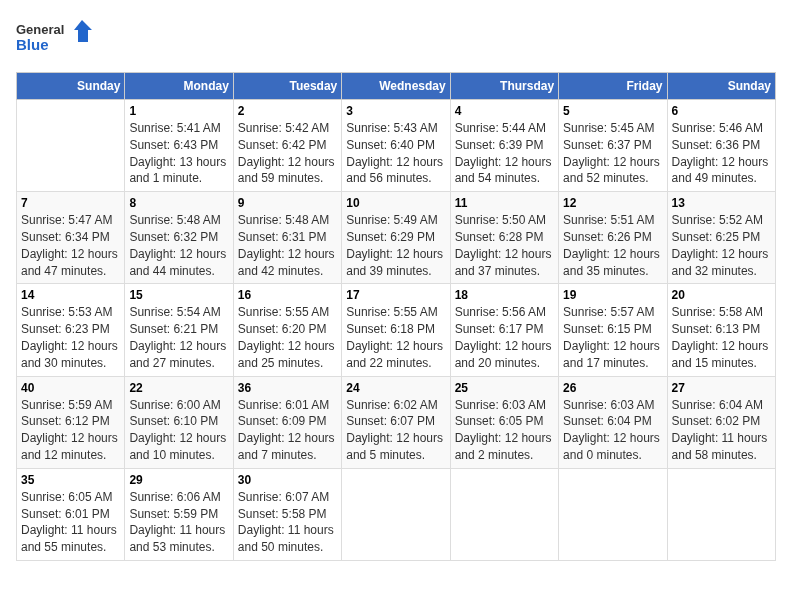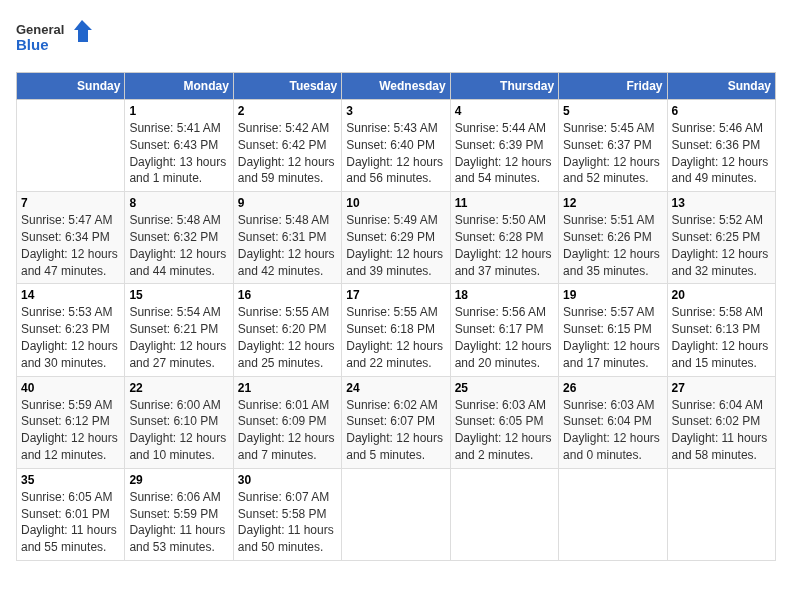--- a/index.html
+++ b/index.html
@@ -128,21 +128,21 @@
         <td><span class="day-num">15</span><span class="day-info">Sunrise: 5:54 AM<br>Sunset: 6:21 PM<br>Daylight: 12 hours<br>and 27 minutes.</span></td>
         <td><span class="day-num">16</span><span class="day-info">Sunrise: 5:55 AM<br>Sunset: 6:20 PM<br>Daylight: 12 hours<br>and 25 minutes.</span></td>
         <td><span class="day-num">17</span><span class="day-info">Sunrise: 5:55 AM<br>Sunset: 6:18 PM<br>Daylight: 12 hours<br>and 22 minutes.</span></td>
         <td><span class="day-num">18</span><span class="day-info">Sunrise: 5:56 AM<br>Sunset: 6:17 PM<br>Daylight: 12 hours<br>and 20 minutes.</span></td>
         <td><span class="day-num">19</span><span class="day-info">Sunrise: 5:57 AM<br>Sunset: 6:15 PM<br>Daylight: 12 hours<br>and 17 minutes.</span></td>
         <td><span class="day-num">20</span><span class="day-info">Sunrise: 5:58 AM<br>Sunset: 6:13 PM<br>Daylight: 12 hours<br>and 15 minutes.</span></td>
       </tr>
       <tr>
         <td><span class="day-num">40</span><span class="day-info">Sunrise: 5:59 AM<br>Sunset: 6:12 PM<br>Daylight: 12 hours<br>and 12 minutes.</span></td>
         <td><span class="day-num">22</span><span class="day-info">Sunrise: 6:00 AM<br>Sunset: 6:10 PM<br>Daylight: 12 hours<br>and 10 minutes.</span></td>
-        <td><span class="day-num">21</span><span class="day-info">Sunrise: 6:01 AM<br>Sunset: 6:09 PM<br>Daylight: 12 hours<br>and 7 minutes.</span></td>
+        <td><span class="day-num">36</span><span class="day-info">Sunrise: 6:01 AM<br>Sunset: 6:09 PM<br>Daylight: 12 hours<br>and 7 minutes.</span></td>
         <td><span class="day-num">24</span><span class="day-info">Sunrise: 6:02 AM<br>Sunset: 6:07 PM<br>Daylight: 12 hours<br>and 5 minutes.</span></td>
         <td><span class="day-num">25</span><span class="day-info">Sunrise: 6:03 AM<br>Sunset: 6:05 PM<br>Daylight: 12 hours<br>and 2 minutes.</span></td>
         <td><span class="day-num">26</span><span class="day-info">Sunrise: 6:03 AM<br>Sunset: 6:04 PM<br>Daylight: 12 hours<br>and 0 minutes.</span></td>
         <td><span class="day-num">27</span><span class="day-info">Sunrise: 6:04 AM<br>Sunset: 6:02 PM<br>Daylight: 11 hours<br>and 58 minutes.</span></td>
       </tr>
       <tr>
         <td><span class="day-num">35</span><span class="day-info">Sunrise: 6:05 AM<br>Sunset: 6:01 PM<br>Daylight: 11 hours<br>and 55 minutes.</span></td>
         <td><span class="day-num">29</span><span class="day-info">Sunrise: 6:06 AM<br>Sunset: 5:59 PM<br>Daylight: 11 hours<br>and 53 minutes.</span></td>
         <td><span class="day-num">30</span><span class="day-info">Sunrise: 6:07 AM<br>Sunset: 5:58 PM<br>Daylight: 11 hours<br>and 50 minutes.</span></td>
         <td class="empty-cell"></td>

